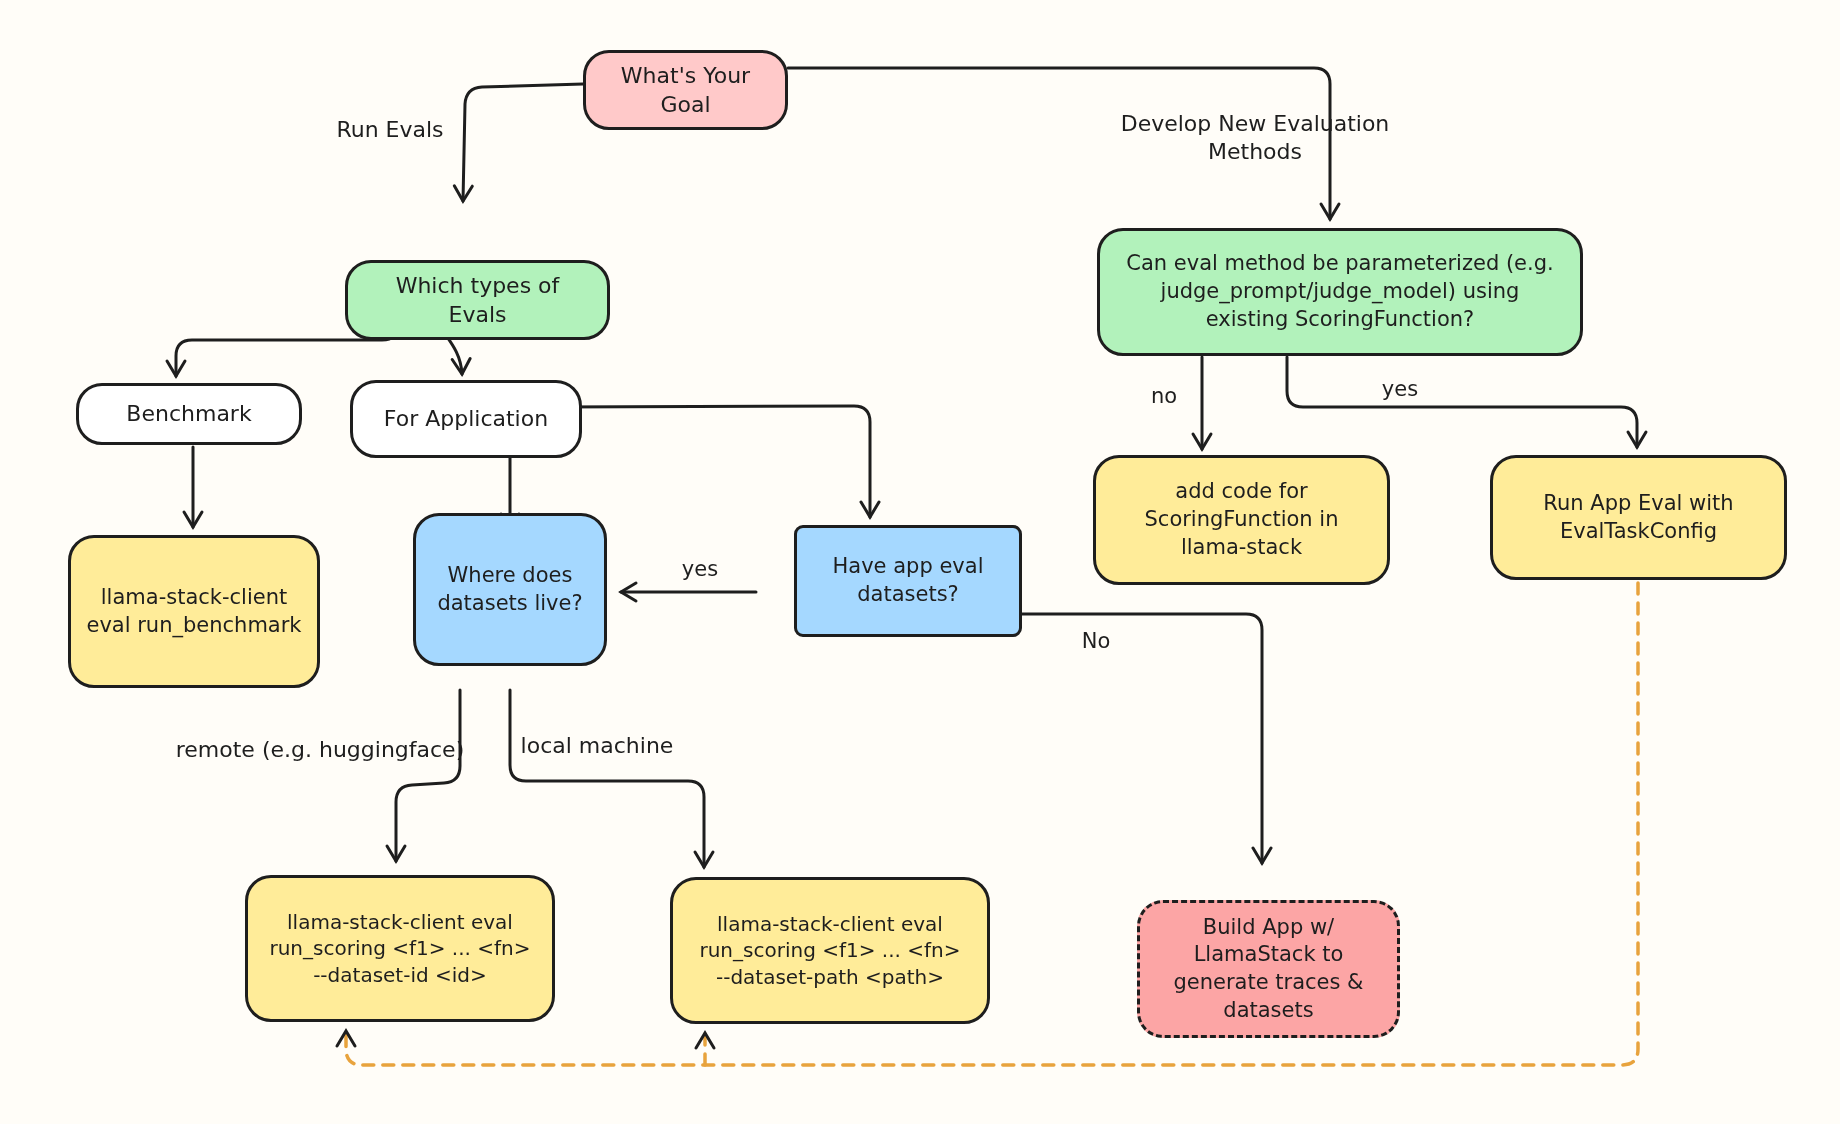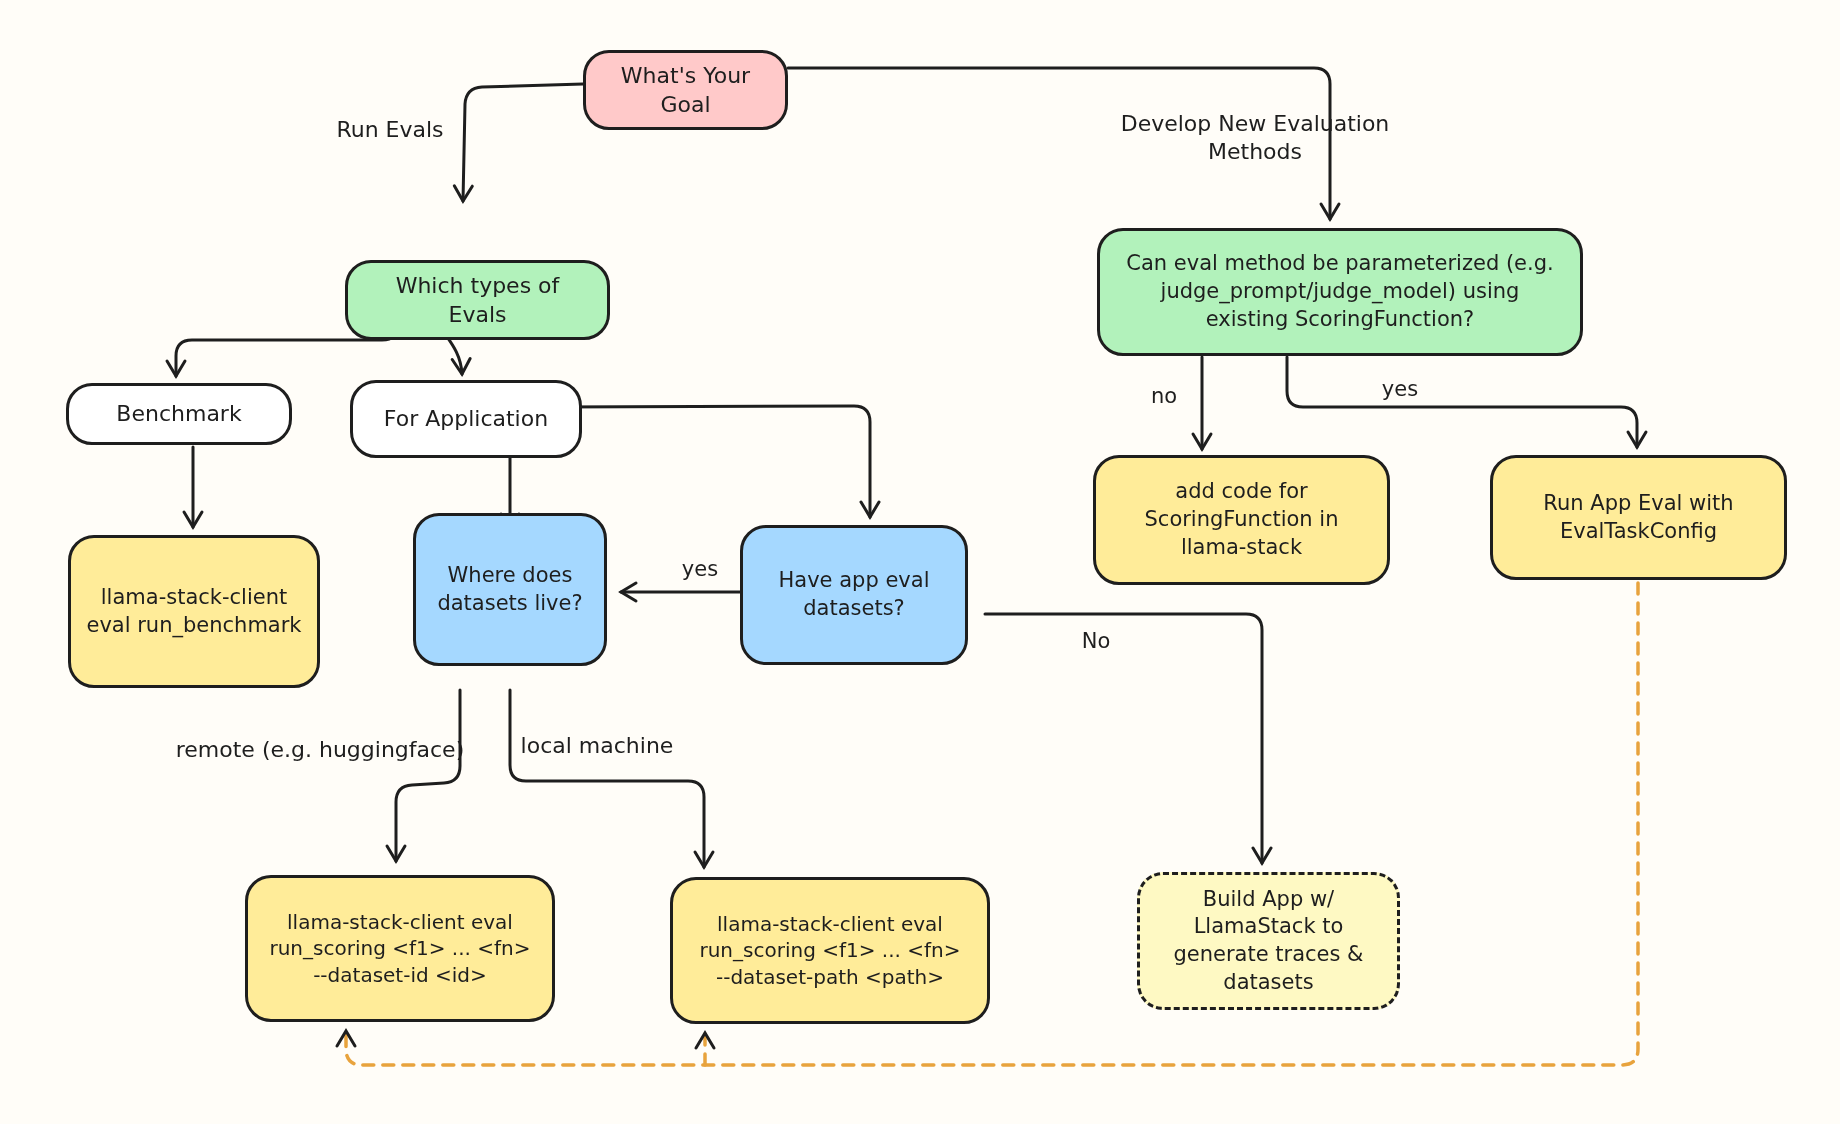--- a/index.html
+++ b/index.html
@@ -23,25 +23,25 @@
   .elabel {
     position:absolute; transform:translate(-50%,-50%);
     white-space:pre-line; text-align:center;
     font-size:22px; line-height:1.25;
   }
 
   
   .n-goal        { left:583px;  top:50px;  width:205px; height:80px;  font-size:22px; }
   .n-which       { left:345px;  top:212px; width:265px; height:80px;  font-size:22px; }
   .n-canparam    { left:1097px; top:228px; width:486px; height:128px; }
-  .n-benchmark   { left:66px;   top:383px; width:226px; height:62px;  font-size:22px; }
+  .n-benchmark   { left:76px;   top:383px; width:226px; height:62px;  font-size:22px; }
   .n-forapp      { left:350px;  top:380px; width:232px; height:78px;  font-size:22px; }
   .n-runbench    { left:68px;   top:535px; width:252px; height:153px; }
   .n-wheredata   { left:413px;  top:513px; width:194px; height:153px; }
-  .n-havedata    { left:740px;  top:525px; width:228px; height:140px; }
+  .n-havedata    { left:794px;  top:525px; width:228px; height:112px;border-radius:9px; }
   .n-addcode     { left:1093px; top:455px; width:297px; height:130px; }
   .n-runappeval  { left:1490px; top:455px; width:297px; height:125px; }
   .n-scoringid   { left:245px;  top:875px; width:310px; height:147px; font-size:20px; }
   .n-scoringpath { left:670px;  top:877px; width:320px; height:147px; font-size:20px; }
   .n-buildapp    { left:1137px; top:872px; width:263px; height:138px; border-style:dashed; }
 
   
   .l-runevals { left:390px;  top:130px; }
   .l-develop  { left:1255px; top:137px; }
   .l-no       { left:1164px; top:396px; font-size:21px; }
@@ -103,21 +103,21 @@
 ScoringFunction in
 llama-stack</div>
   <div class="node n-runappeval" style="background: rgb(255, 236, 153);">Run App Eval with
 EvalTaskConfig</div>
   <div class="node n-scoringid" style="background: rgb(255, 236, 153);">llama-stack-client eval
 run_scoring &lt;f1&gt; ... &lt;fn&gt;
 --dataset-id &lt;id&gt;</div>
   <div class="node n-scoringpath" style="background: rgb(255, 236, 153);">llama-stack-client eval
 run_scoring &lt;f1&gt; ... &lt;fn&gt;
 --dataset-path &lt;path&gt;</div>
-  <div class="node n-buildapp" style="background: #fef9c3;">Build App w/
+  <div class="node n-buildapp" style="background: #fca5a5; margin-top: 28px;">Build App w/
 LlamaStack to
 generate traces &amp;
 datasets</div>
 
   <div class="elabel l-runevals">Run Evals</div>
   <div class="elabel l-develop">Develop New Evaluation
 Methods</div>
   <div class="elabel l-no">no</div>
   <div class="elabel l-yesright">yes</div>
   <div class="elabel l-yesmid">yes</div>

